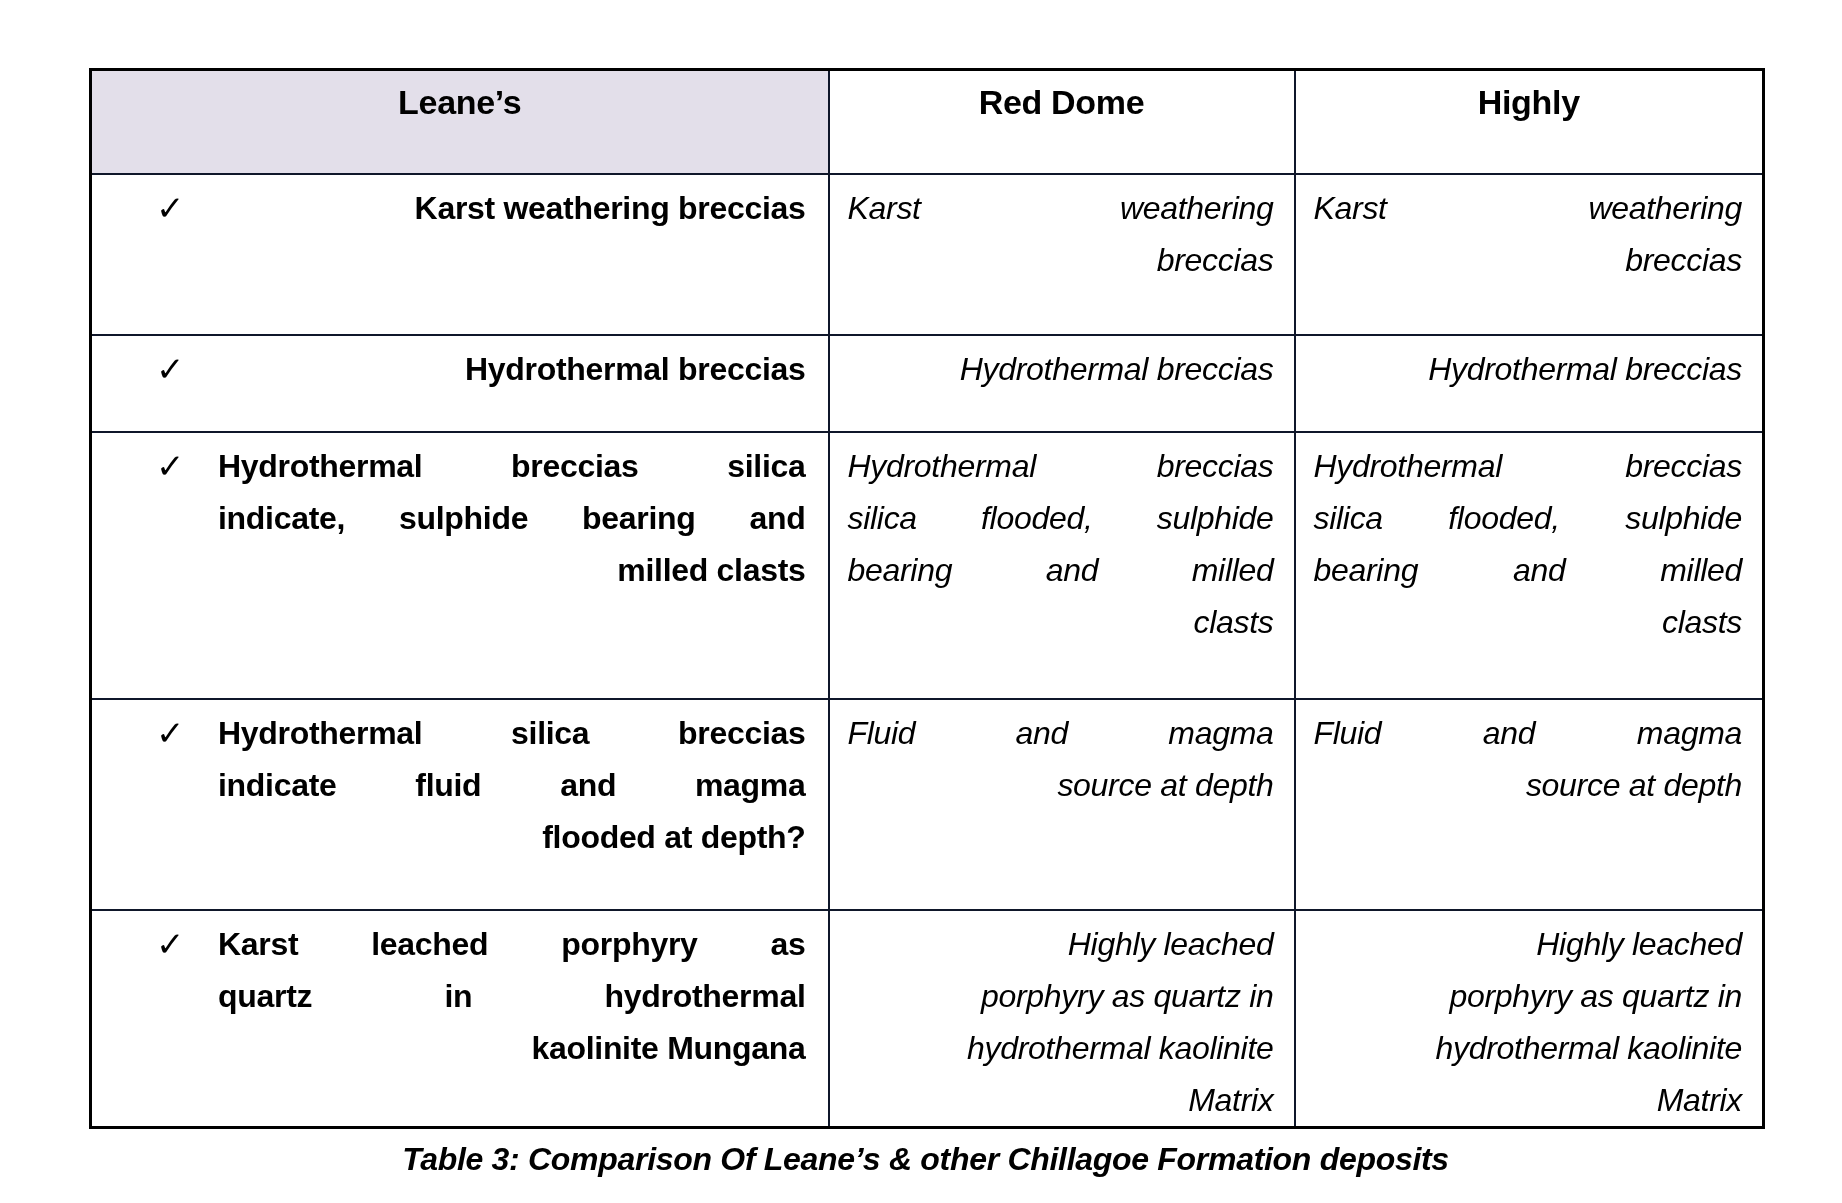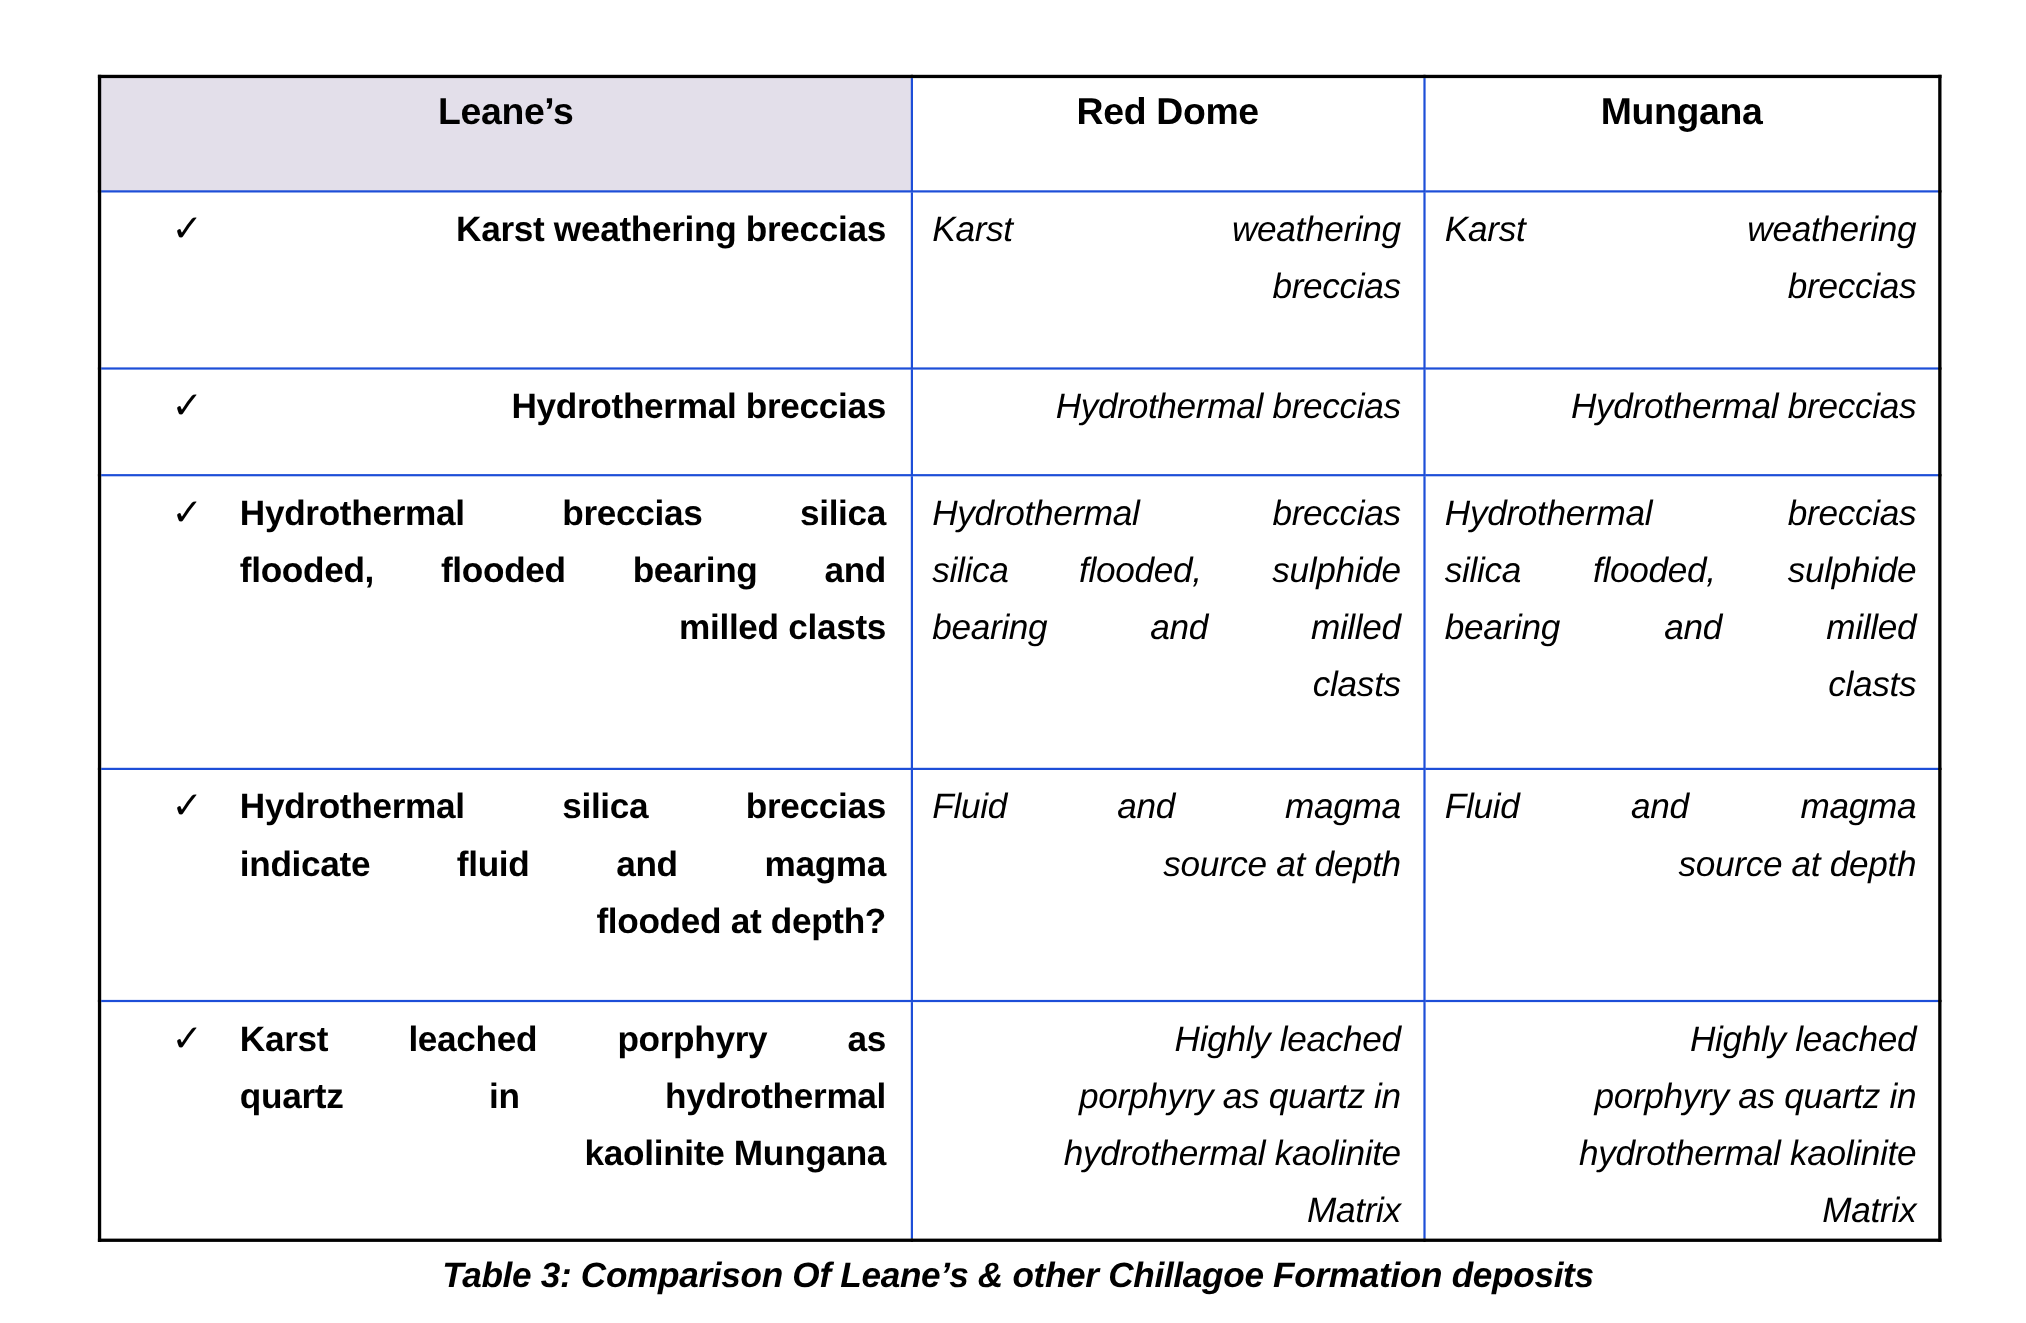--- a/index.html
+++ b/index.html
@@ -17,21 +17,21 @@
     width: 1673px;
     border-collapse: collapse;
     table-layout: fixed;
     border: 3px solid #000000;
   }
   col.c1 { width: 738px; }
   col.c2 { width: 466px; }
   col.c3 { width: 469px; }
 
   th, td {
-    border: 2px solid #1d4ed8;
+    border: 2px solid #0f172a;
     vertical-align: top;
     padding: 0;
   }
   thead tr { height: 104px; }
   tbody tr:nth-child(1) { height: 161px; }
   tbody tr:nth-child(2) { height: 97px; }
   tbody tr:nth-child(3) { height: 267px; }
   tbody tr:nth-child(4) { height: 211px; }
   tbody tr:nth-child(5) { height: 217px; }
 
@@ -79,21 +79,21 @@
   <table class="doc-table">
     <colgroup>
         <col class="c1">
         <col class="c2">
         <col class="c3">
       </colgroup>
     <thead>
       <tr>
         <th class="hdr-leanes">Leane’s</th>
         <th>Red Dome</th>
-        <th>Mungana</th>
+        <th>Highly</th>
       </tr>
     </thead>
     <tbody>
   <tr>
     <td class="cell-c1">
       <div class="c1wrap">
         <span class="check">✓</span>
         <div class="lines">
                 <div class="line">Karst weathering breccias</div>
               </div>
@@ -133,21 +133,21 @@
             </div>
     </td>
   </tr>
 
   <tr>
     <td class="cell-c1">
       <div class="c1wrap">
         <span class="check">✓</span>
         <div class="lines">
                 <div class="line stretch">Hydrothermal breccias silica</div>
-                <div class="line stretch">flooded, flooded bearing and</div>
+                <div class="line stretch">indicate, sulphide bearing and</div>
                 <div class="line">milled clasts</div>
               </div>
       </div>
     </td>
     <td class="cell-c2">
       <div class="lines">
               <div class="line stretch">Hydrothermal breccias</div>
               <div class="line stretch">silica flooded, sulphide</div>
               <div class="line stretch">bearing and milled</div>
               <div class="line">clasts</div>

